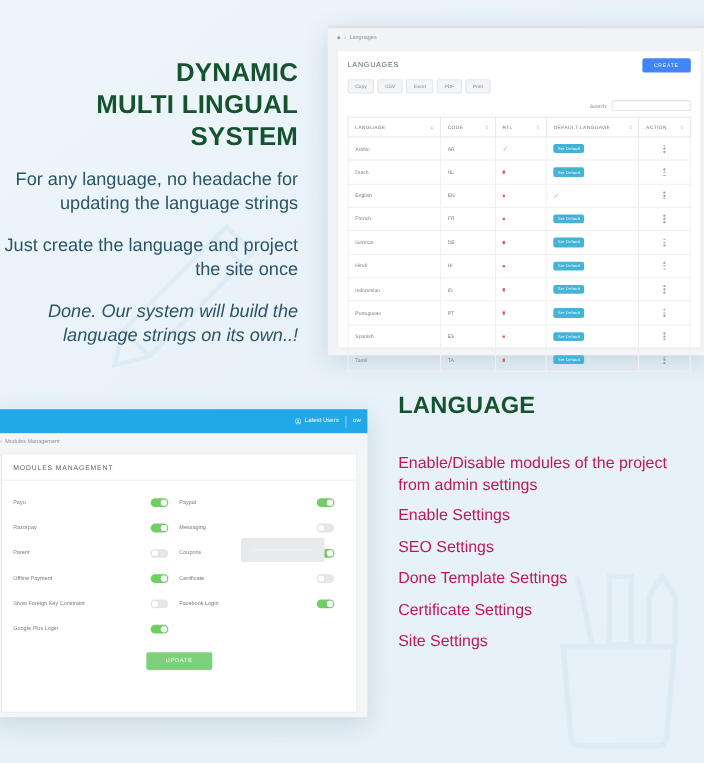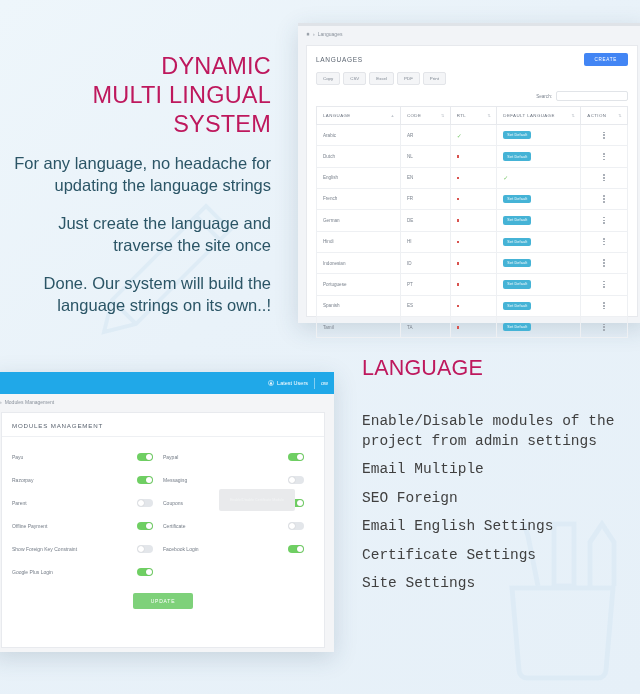--- a/index.html
+++ b/index.html
@@ -13,42 +13,42 @@
     background: linear-gradient(140deg, #eef6fb 0%, #e9f2f9 40%, #e6f0f8 100%);
   }
 
   
   .wm { position: absolute; opacity: .5; pointer-events: none; }
   .wm-pencil { left: 78px; top: 196px; width: 170px; height: 150px; }
   .wm-cup { left: 490px; top: 520px; width: 145px; height: 165px; }
 
   
   .headline {
-    color: #be185d;
-    font-weight: normal;
+    color: #14532d;
+    font-weight: bold;
     letter-spacing: .2px;
   }
   .h-top {
     position: absolute; left: 8px; top: 52px; width: 263px;
     text-align: right; font-size: 23.5px; line-height: 29px;
   }
   .body-top {
     position: absolute; left: 0px; top: 152px; width: 271px;
     text-align: right; color: #2b5566; font-size: 16.5px; line-height: 22px;
   }
   .body-top p { margin-bottom: 16px; }
-  .body-top p:last-child { margin-bottom: 3px; }
+  .body-top p:last-child { margin-bottom: 3px; font-style: italic; }
 
   .h-right {
     position: absolute; left: 362px; top: 355px; width: 275px;
     text-align: left; font-size: 21.5px; line-height: 27px;
   }
   .list-right {
     position: absolute; left: 362px; top: 412px; width: 272px;
-    color: #404040; font-size: 14.5px; line-height: 19.5px; font-family: Liberation Mono, monospace;
+    color: #be185d; font-size: 14.5px; line-height: 19.5px;
   }
   .list-right li { list-style: none; margin-bottom: 9px; }
 
   
   .card {
     position: absolute;
     background: #fff;
     box-shadow: 0 6px 22px rgba(40,70,95,.17);
   }
 
@@ -188,32 +188,32 @@
   </g>
 </svg>
 
 <div class="headline h-top">
   <div>DYNAMIC</div>
   <div>MULTI LINGUAL</div>
   <div>SYSTEM</div>
 </div>
 <div class="body-top">
   <p>For any language, no headache for updating the language strings</p>
-  <p>Just create the language and traverse the site once</p>
+  <p>Just create the language and project the site once</p>
   <p>Done. Our system will build the language strings on its own..!</p>
 </div>
 
 <div class="headline h-right">
   <div>LANGUAGE</div>
 </div>
 <ul class="list-right">
   <li>Enable/Disable modules of the project from admin settings</li>
-  <li>Email Multiple</li>
-  <li>SEO Foreign</li>
-  <li>Email English Settings</li>
+  <li>Enable Settings</li>
+  <li>SEO Settings</li>
+  <li>Done Template Settings</li>
   <li>Certificate Settings</li>
   <li>Site Settings</li>
 </ul>
 
 <div class="card" id="languages-card">
   <div class="lang-crumb">
     <svg width="4" height="4" viewBox="0 0 10 10">
       <path d="M5 1 L9 4.5 L8 4.5 L8 9 L2 9 L2 4.5 L1 4.5 Z" fill="#9aa1aa"></path>
     </svg>
     <span>›</span>

